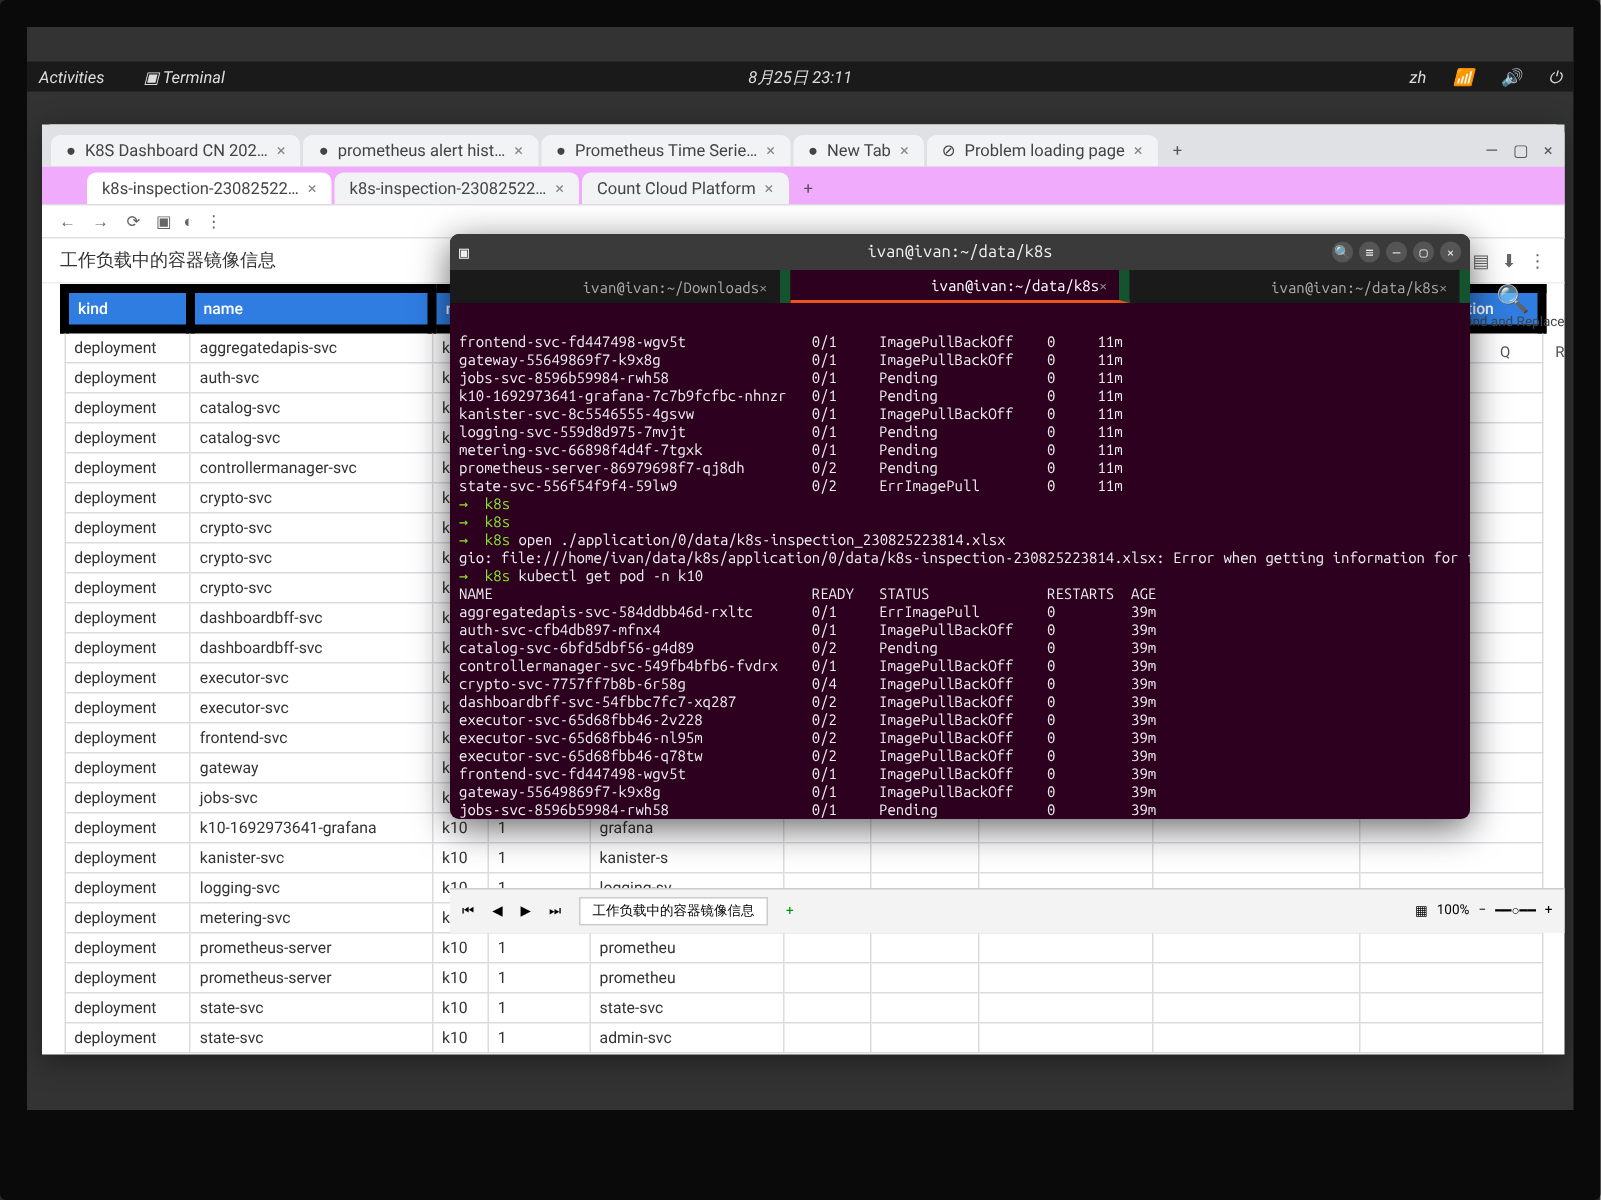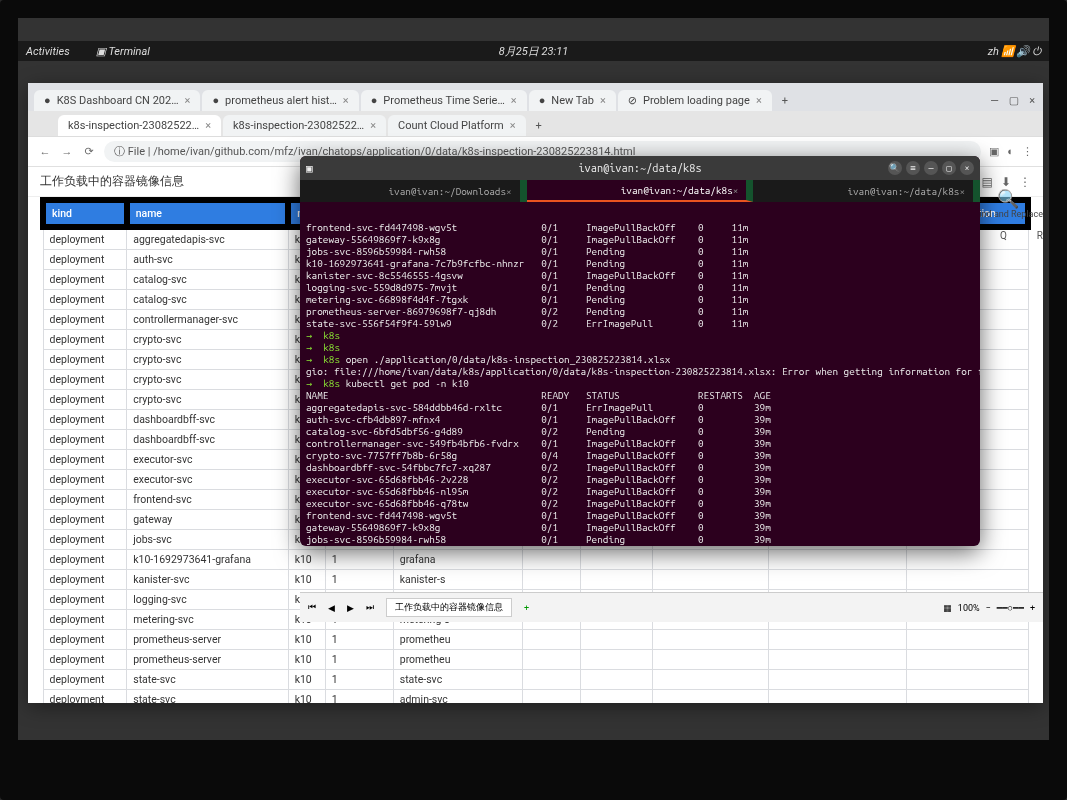--- a/index.html
+++ b/index.html
@@ -8,37 +8,37 @@
     background: #2a2a2a;
     width: 1067px; height: 800px; overflow: hidden; position: relative;
     font-size: 11px;
   }
   .gnome-topbar {
     position:absolute; top:23px; left:0; right:0; height:20px;
     background:#1a1a1a; color:#ddd; display:flex; align-items:center;
     padding:0 8px; font-size:11px; z-index:1;font-style:italic;
   }
   .gnome-topbar .center { position:absolute; left:50%; transform:translateX(-50%); }
-  .gnome-topbar .right { margin-left:auto; display:flex; gap:2px; }
+  .gnome-topbar .right { margin-left:auto; display:flex; gap:18px; }
 
   .browser {
     position:absolute; top:65px; left:10px; right:6px; height:620px;
     background:#fff; border-radius:6px 6px 0 0; box-shadow:0 4px 20px rgba(0,0,0,.4);
     display:flex; flex-direction:column; z-index:2;
   }
   .tabstrip { display:flex; background:#dfe1e5; height:28px; padding-left:6px; align-items:flex-end; }
   .tab {
     background:#f1f3f4; border-radius:6px 6px 0 0; padding:4px 10px; margin-right:2px;
     font-size:11px; color:#444; display:flex; align-items:center; gap:6px; max-width:180px;
     white-space:nowrap; overflow:hidden; text-overflow:ellipsis; cursor:pointer;
   }
   .tab.active { background:#fff; }
   .tab .x { color:#888; }
   .addtab { padding:4px 8px; color:#555; cursor:pointer; }
-  .tabstrip2 { display:flex; background:#e5e5e5; height:26px; padding-left:30px; border-bottom:1px solid #ddd; align-items:flex-end;}
+  .tabstrip2 { display:flex; background:#f0abfc; height:26px; padding-left:30px; border-bottom:1px solid #ddd; align-items:flex-end;}
   .urlbar {
     display:flex; align-items:center; gap:8px; padding:4px 10px; background:#fff; border-bottom:1px solid #e0e0e0;
     font-size:11px; color:#555;
   }
   .urlbar .nav-icon { width:14px; text-align:center; color:#666; cursor:pointer; }
   .url-field { flex:1; background:#f1f3f4; border-radius:12px; padding:3px 10px; color:#555; }
   .url-right { display:flex; gap:8px; color:#666; }
   .page-title-row { padding:6px 12px; font-size:12px; color:#333; border-bottom:1px solid #eee; display:flex; align-items:center;}
   .page-title-row .spacer{flex:1}
   .page-title-row .ico{color:#666; margin-left:8px; cursor:pointer;}
@@ -145,23 +145,20 @@
       <div class="tab">
           <span>Count Cloud Platform</span>
           <span class="x">×</span>
         </div>
       <span class="addtab">+</span>
     </div>
     <div class="urlbar">
       <span class="nav-icon">←</span>
       <span class="nav-icon">→</span>
       <span class="nav-icon">⟳</span>
-      <div class="url-field">
-        ⓘ <span>File</span> | <span>/home/ivan/github.com/mfz/ivan/chatops/application/0/data/k8s-inspection-230825223814.html</span>
-      </div>
       <div class="url-right">
         <span>▣</span>
         <span>◐</span>
         <span>⋮</span>
       </div>
     </div>
     <div class="page-title-row">
       <span>工作负载中的容器镜像信息</span>
       <span class="spacer"></span>
       <span class="ico">⤴</span>

